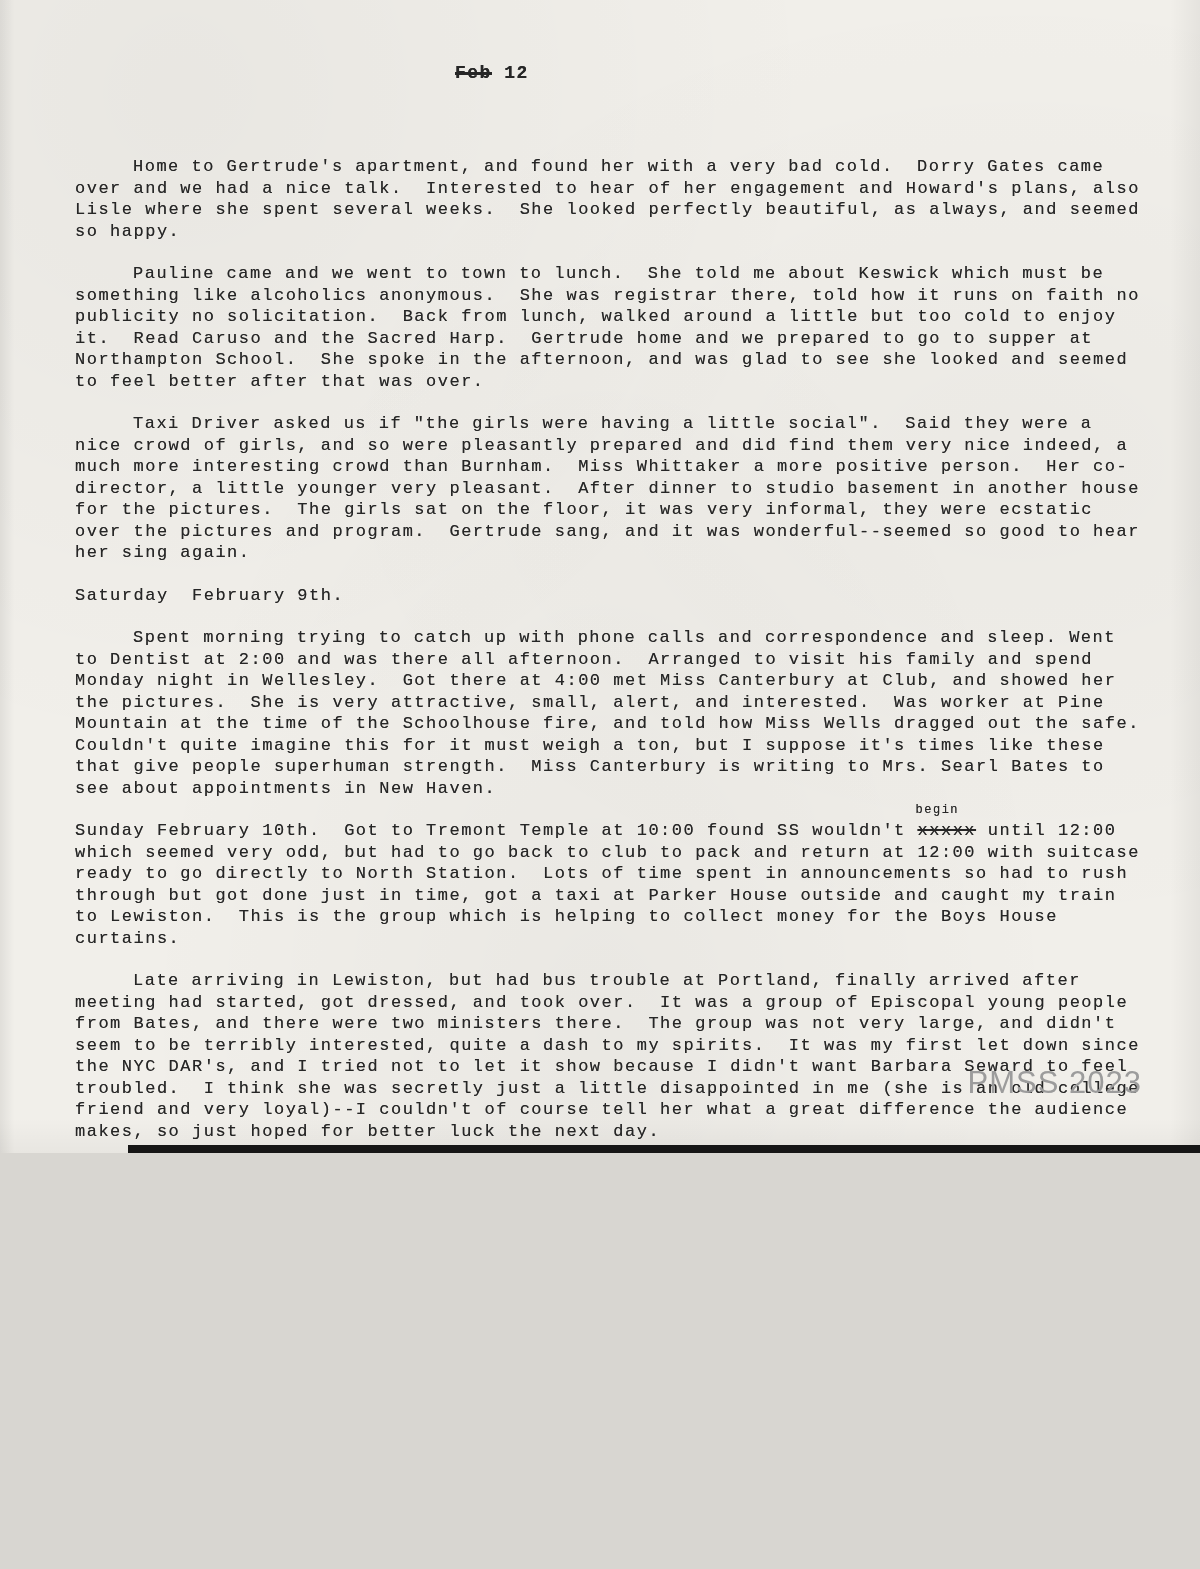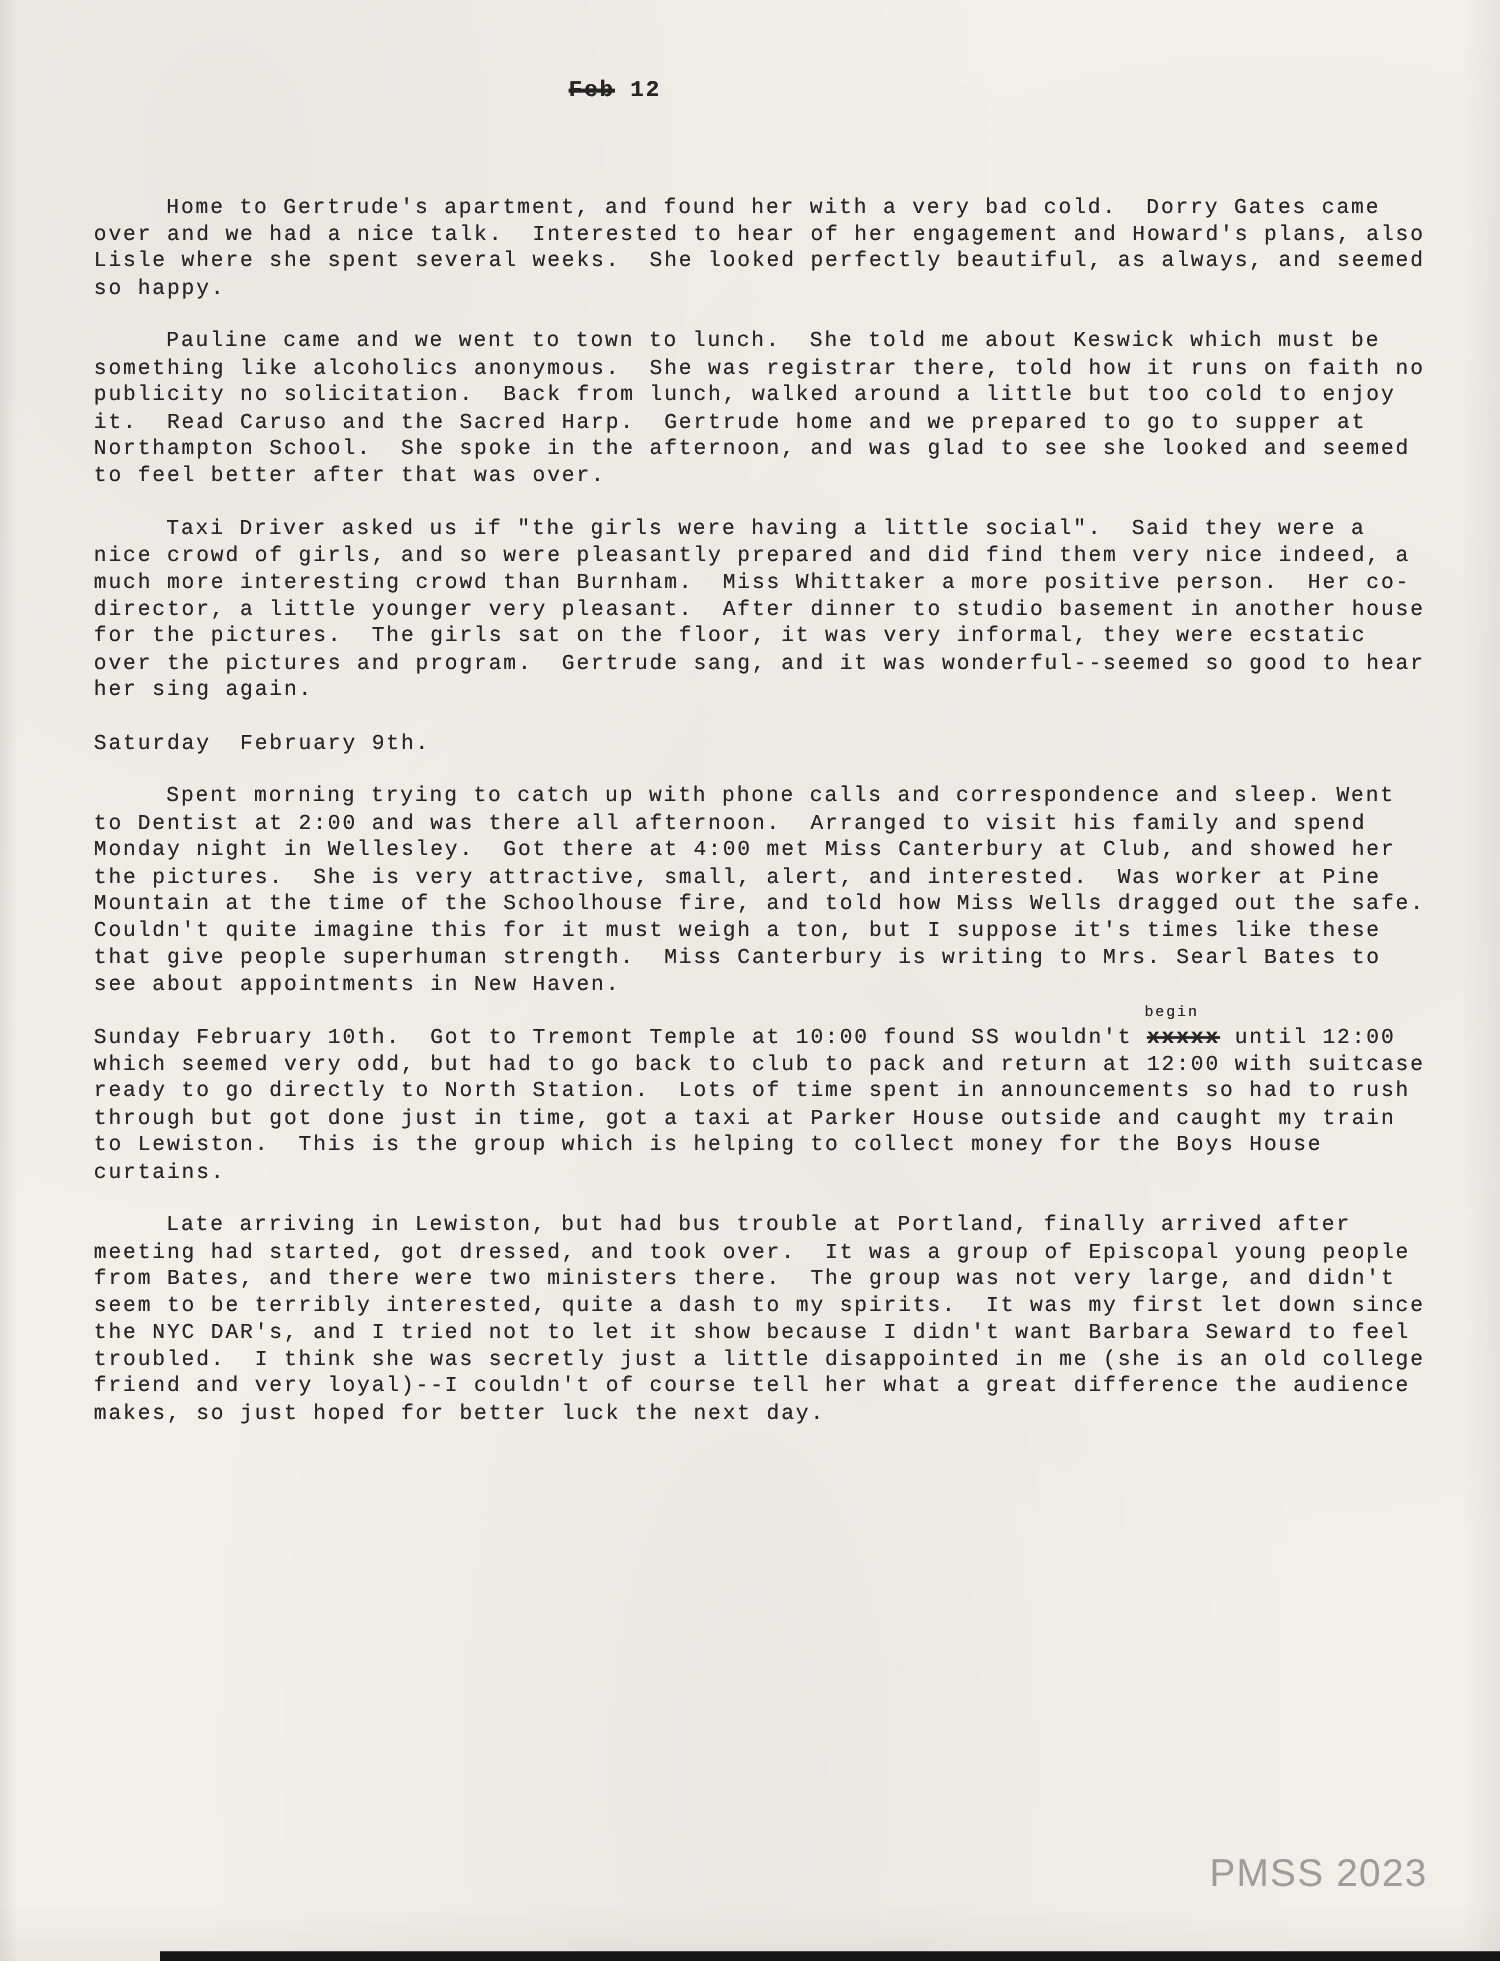--- a/index.html
+++ b/index.html
@@ -1,18 +1,18 @@
 <!DOCTYPE html>
 <html><head>
 <meta charset="utf-8">
 <style>
   html,body{margin:0;padding:0;background:#d8d6d1;}
   .page{
     position:relative;
-    width:1200px;height:1569px;
+    width:1200px;height:1153px;
     margin:0 auto;
     overflow:hidden;
     background:
       radial-gradient(ellipse at 15% 8%, rgba(0,0,0,0.035), transparent 45%),
       radial-gradient(ellipse at 85% 40%, rgba(0,0,0,0.025), transparent 50%),
       radial-gradient(ellipse at 50% 90%, rgba(0,0,0,0.03), transparent 55%),
       linear-gradient(90deg, rgba(0,0,0,0.07), transparent 1.2%),
       linear-gradient(270deg, rgba(0,0,0,0.05), transparent 2.5%),
       linear-gradient(0deg, rgba(0,0,0,0.04), transparent 3%),
       #f1efea;
@@ -47,21 +47,21 @@
   .para.indent{text-indent:58px;}
   .insert-point{position:relative;display:inline-block;}
   .inserted{
     position:absolute;
     left:-2px;
     bottom:92%;
     font-size:12px;
     white-space:nowrap;
   }
   .struckout{
-    font-weight:bold;
+    font-weight:normal;
     text-decoration:line-through;
     text-decoration-thickness:2px;
   }
   .watermark{
     position:absolute;
     right:58px;
     bottom:52px;
     font-family:"Liberation Sans","DejaVu Sans",sans-serif;
     font-size:31px;
     letter-spacing:1px;

